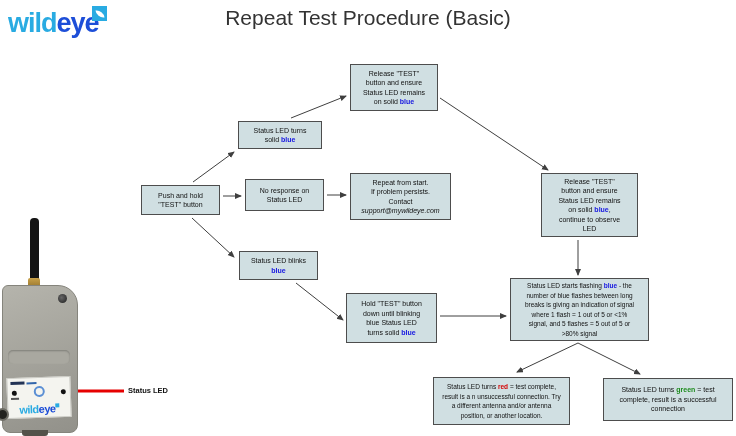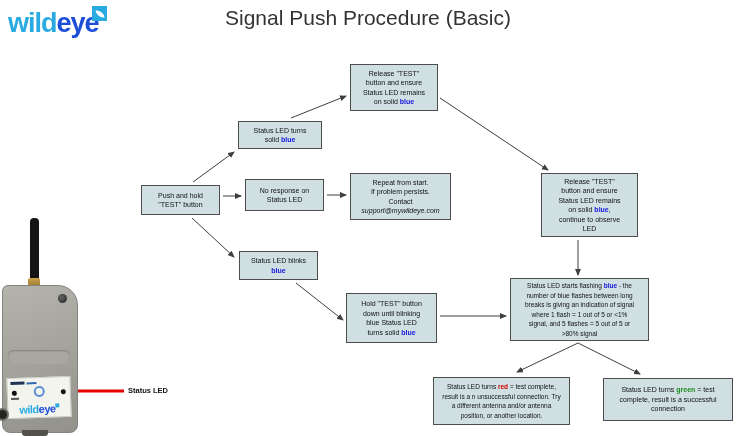--- a/index.html
+++ b/index.html
@@ -62,21 +62,21 @@
 
 <div class="canvas">
 
   <div class="logo">
     <span class="logo-text"><span class="logo-wild">wild</span><span class="logo-eye">eye</span></span>
     <span class="logo-square">
         <span class="leaf"></span>
       </span>
   </div>
 
-  <div class="title">Signal Push Procedure (Basic)</div>
+  <div class="title">Repeat Test Procedure (Basic)</div>
 
   <svg class="arrows" width="736" height="436" viewBox="0 0 736 436" xmlns="http://www.w3.org/2000/svg">
     <defs>
       <marker id="ah" markerWidth="8" markerHeight="8" refX="6" refY="3" orient="auto">
         <path d="M0,0 L7,3 L0,6 z" fill="#3f3f3f"></path>
       </marker>
       <marker id="rah" markerWidth="5" markerHeight="5" refX="3" refY="2" orient="auto">
         <path d="M0,0 L4,2 L0,4 z" fill="#e60000"></path>
       </marker>
     </defs>

